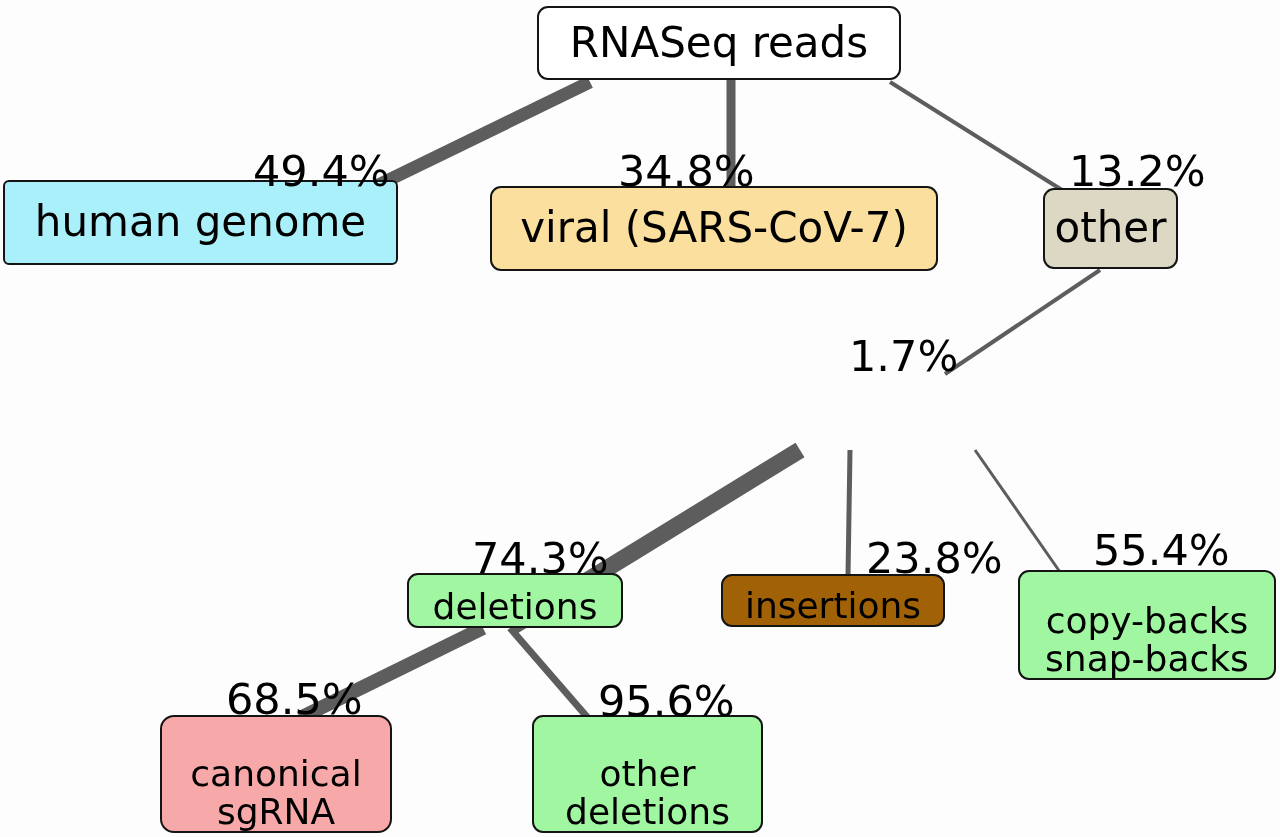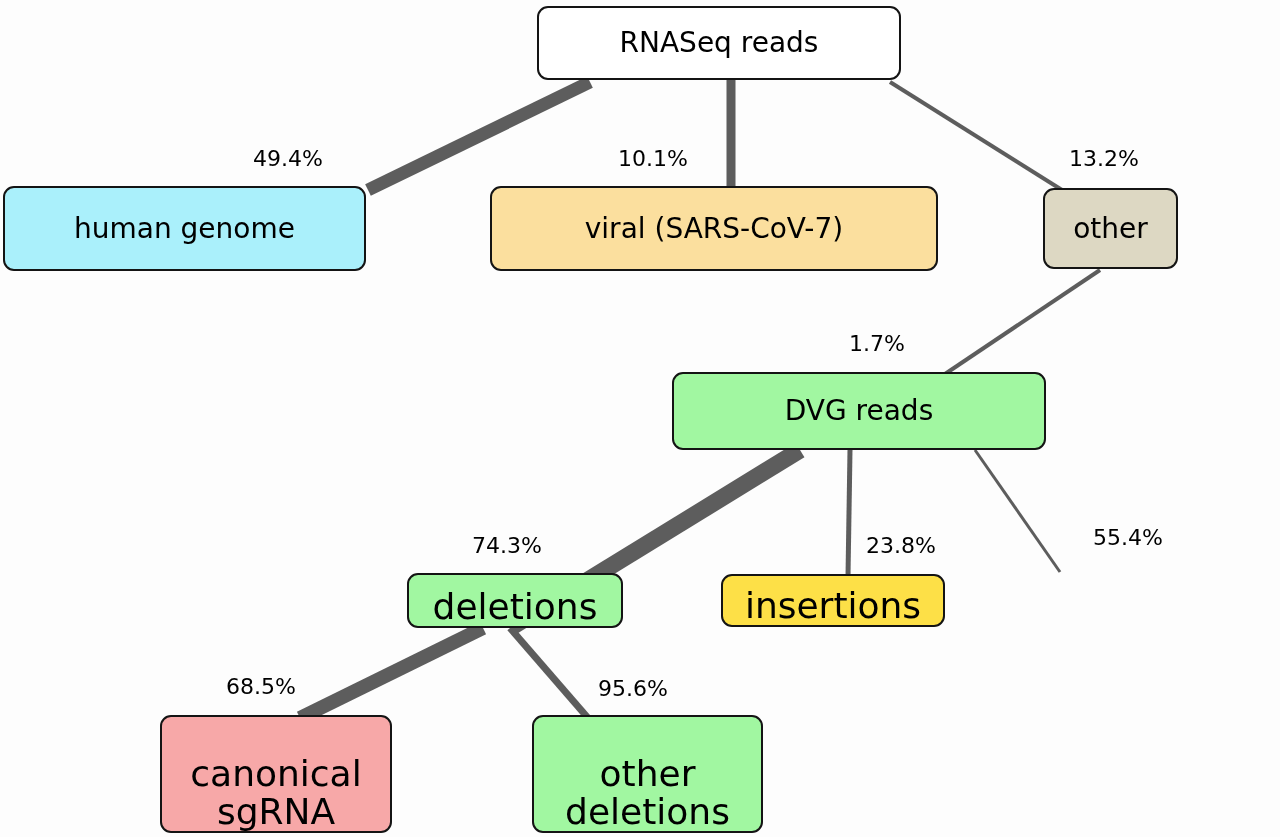--- a/index.html
+++ b/index.html
@@ -8,23 +8,23 @@
   #canvas{position:relative;width:1280px;height:837px;background:#fdfdfd;}
   svg#edges{position:absolute;left:0;top:0;width:1280px;height:837px;}
   .node{position:absolute;box-sizing:border-box;
         border:2.2px solid #141414;border-radius:11px;
         display:flex;align-items:center;justify-content:center;
         text-align:center;color:#000;line-height:1.06;
         background:#ffffff;z-index:5;}
   .node span{display:block;white-space:pre-line;}
   .elabel{position:absolute;color:#000;white-space:nowrap;z-index:6;
           font-size:25px;}
-  .fs38{font-size:28px;}
+  .fs38{font-size:42px;}
   .fs36{font-size:36px;align-items:flex-end;}
-  .fs33{font-size:22px;}
+  .fs33{font-size:43px;}
 </style>
 </head>
 <body>
 
 <div id="canvas">
 
   <svg id="edges" viewBox="0 0 1280 837" xmlns="http://www.w3.org/2000/svg">
     <g stroke="#5d5d5d" stroke-linecap="butt" fill="none">
       <line x1="590" y1="82" x2="368" y2="190" stroke-width="13"></line>
       <line x1="731" y1="80" x2="731" y2="188" stroke-width="9"></line>
@@ -35,58 +35,59 @@
       <line x1="975" y1="450" x2="1060" y2="572" stroke-width="3"></line>
       <line x1="483" y1="628" x2="300" y2="718" stroke-width="14"></line>
       <line x1="510" y1="628" x2="588" y2="718" stroke-width="7"></line>
     </g>
   </svg>
 
   <div class="node fs38" style="left:537px;top:6px;width:364px;height:74px;background:#ffffff;">
     <span>RNASeq reads</span>
   </div>
 
-  <div class="node fs38" style="left:3px;top:186px;width:363px;height:85px;background:#aaf0fb;">
+  <div class="node fs38" style="left:3px;top:180px;width:395px;height:85px;background:#aaf0fb;border-radius:6px;">
     <span>human genome</span>
   </div>
 
   <div class="node fs38" style="left:490px;top:186px;width:448px;height:85px;background:#fbdf9e;">
     <span>viral (SARS-CoV-7)</span>
   </div>
 
   <div class="node fs38" style="left:1043px;top:188px;width:135px;height:81px;background:#ddd8c3;">
     <span>other</span>
   </div>
 
-  <div class="node fs38" style="left:672px;top:372px;width:374px;height:78px;background:#a1f7a1;">
-    <span>DVG reads</span>
-  </div>
 
   <div class="node fs36" style="left:407px;top:573px;width:216px;height:55px;background:#a1f7a1;">
     <span>deletions</span>
   </div>
 
-  <div class="node fs36" style="left:721px;top:574px;width:224px;height:53px;background:#fde047;">
+  <div class="node fs36" style="left:721px;top:574px;width:224px;height:53px;background:#a16207;">
     <span>insertions</span>
   </div>
 
+  <div class="node fs36" style="left:1018px;top:570px;width:258px;height:110px;background:#a1f7a1;">
+    <span>copy-backs
+snap-backs</span>
+  </div>
 
-  <div class="node fs36" style="left:160px;top:715px;width:232px;height:118px;background:#f7a8a8;">
+  <div class="node fs36" style="left:160px;top:715px;width:232px;height:118px;background:#f7a8a8;border-radius:14px;">
     <span>canonical
 sgRNA</span>
   </div>
 
   <div class="node fs36" style="left:532px;top:715px;width:231px;height:118px;background:#a1f7a1;">
     <span>other
 deletions</span>
   </div>
 
   <div class="elabel fs33" style="left:253px;top:146px;">49.4%</div>
 
-  <div class="elabel fs33" style="left:618px;top:146px;">10.1%</div>
+  <div class="elabel fs33" style="left:618px;top:146px;">34.8%</div>
 
   <div class="elabel fs33" style="left:1069px;top:146px;">13.2%</div>
 
   <div class="elabel fs33" style="left:849px;top:331px;">1.7%</div>
 
   <div class="elabel fs33" style="left:472px;top:533px;">74.3%</div>
 
   <div class="elabel fs33" style="left:866px;top:533px;text-align:center;">23.8%</div>
 
   <div class="elabel fs33" style="left:1093px;top:525px;">55.4%</div>

